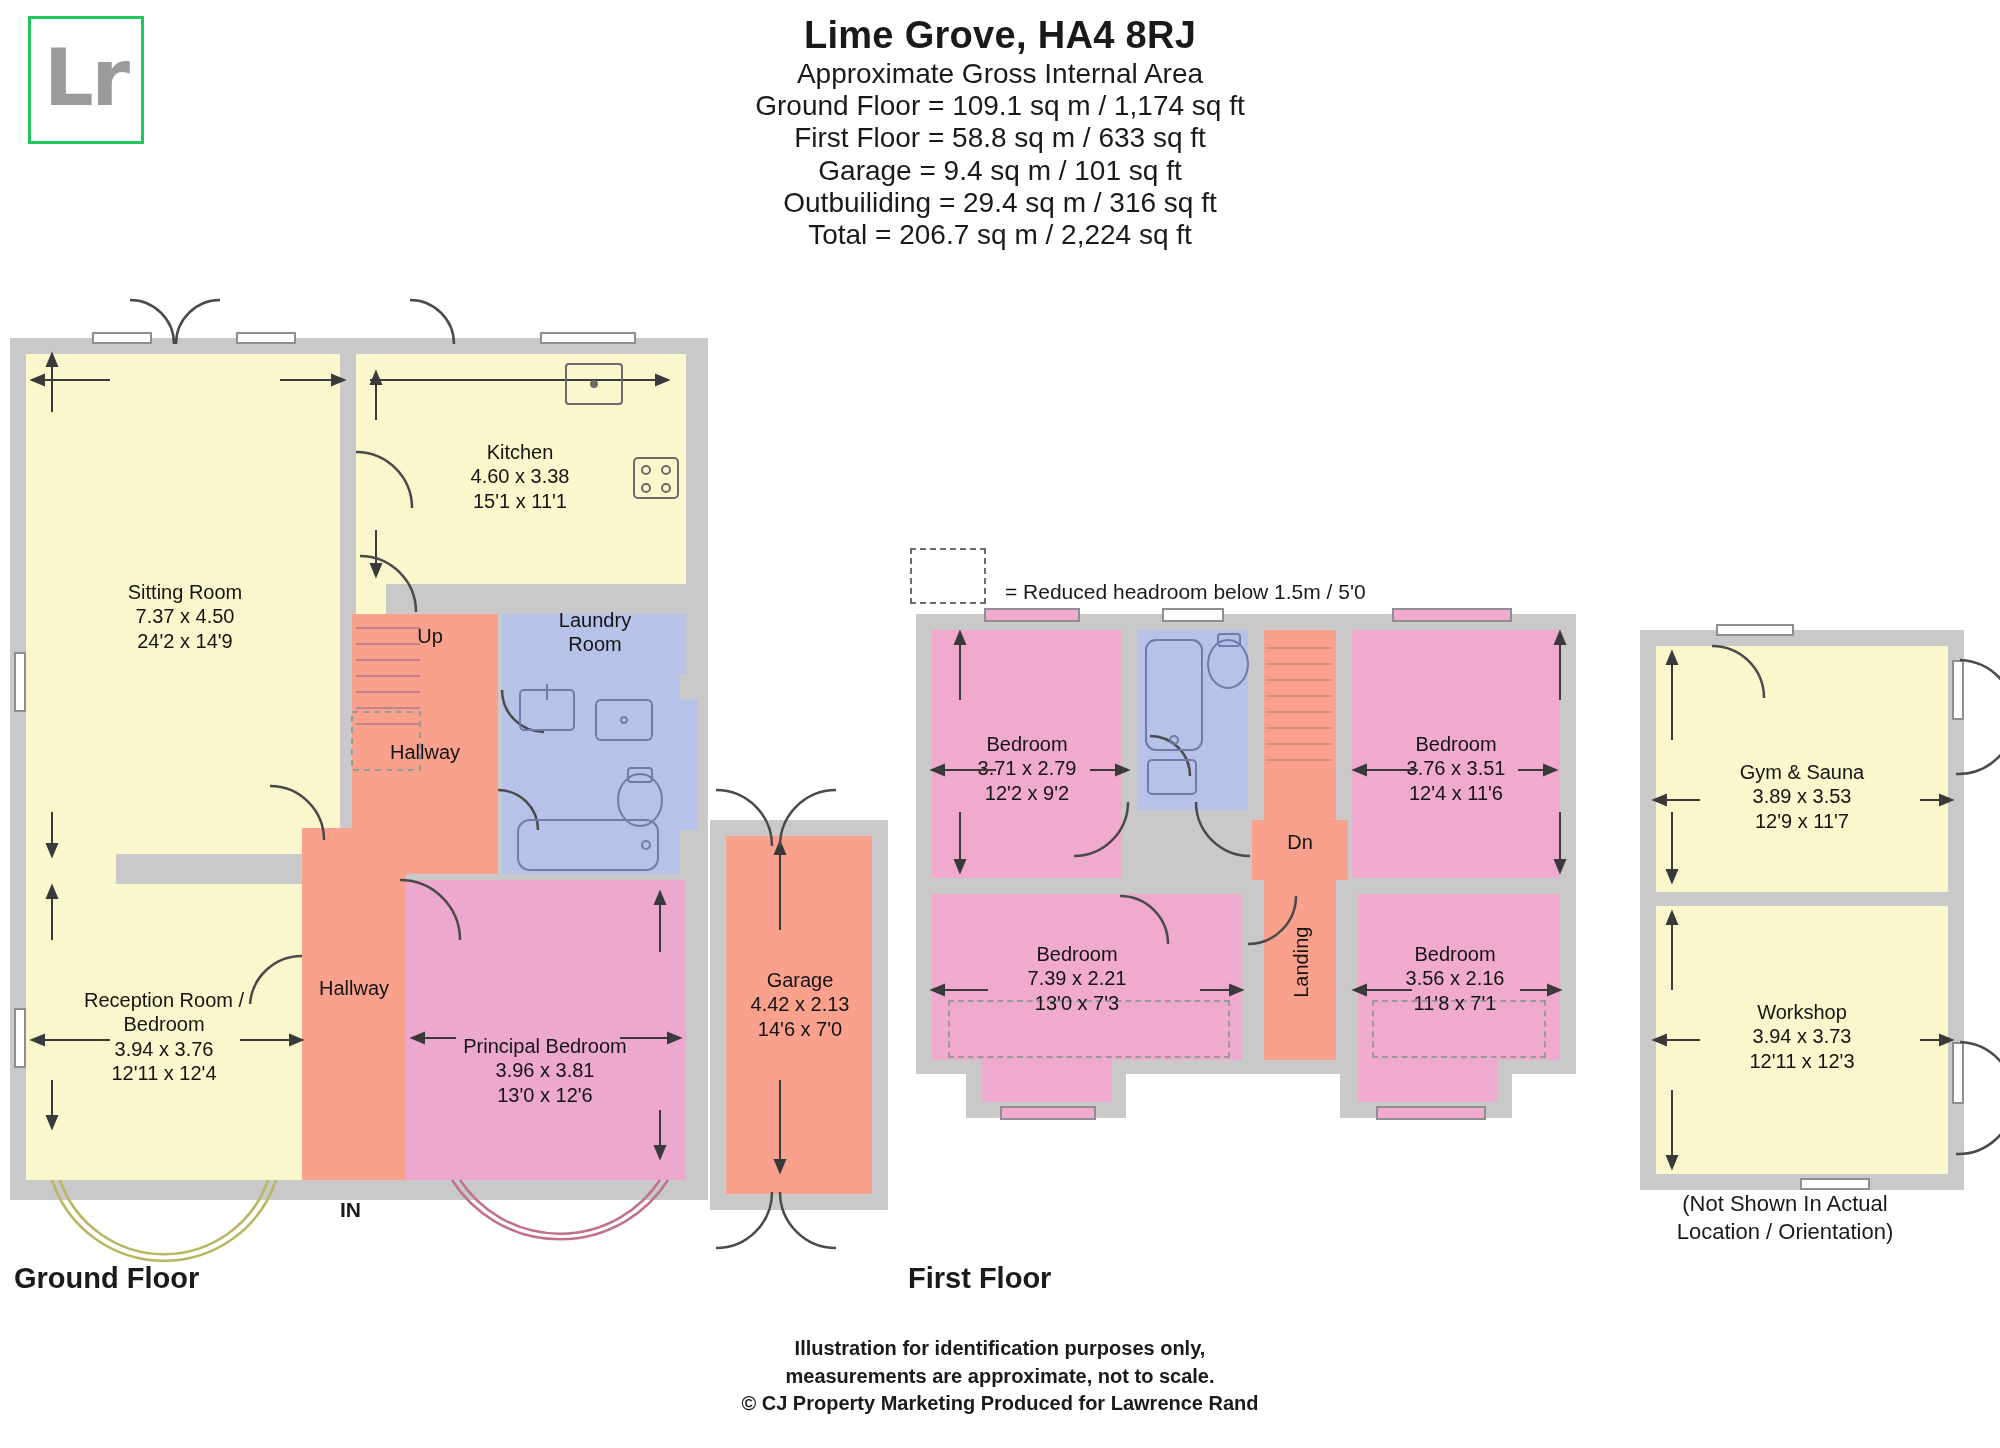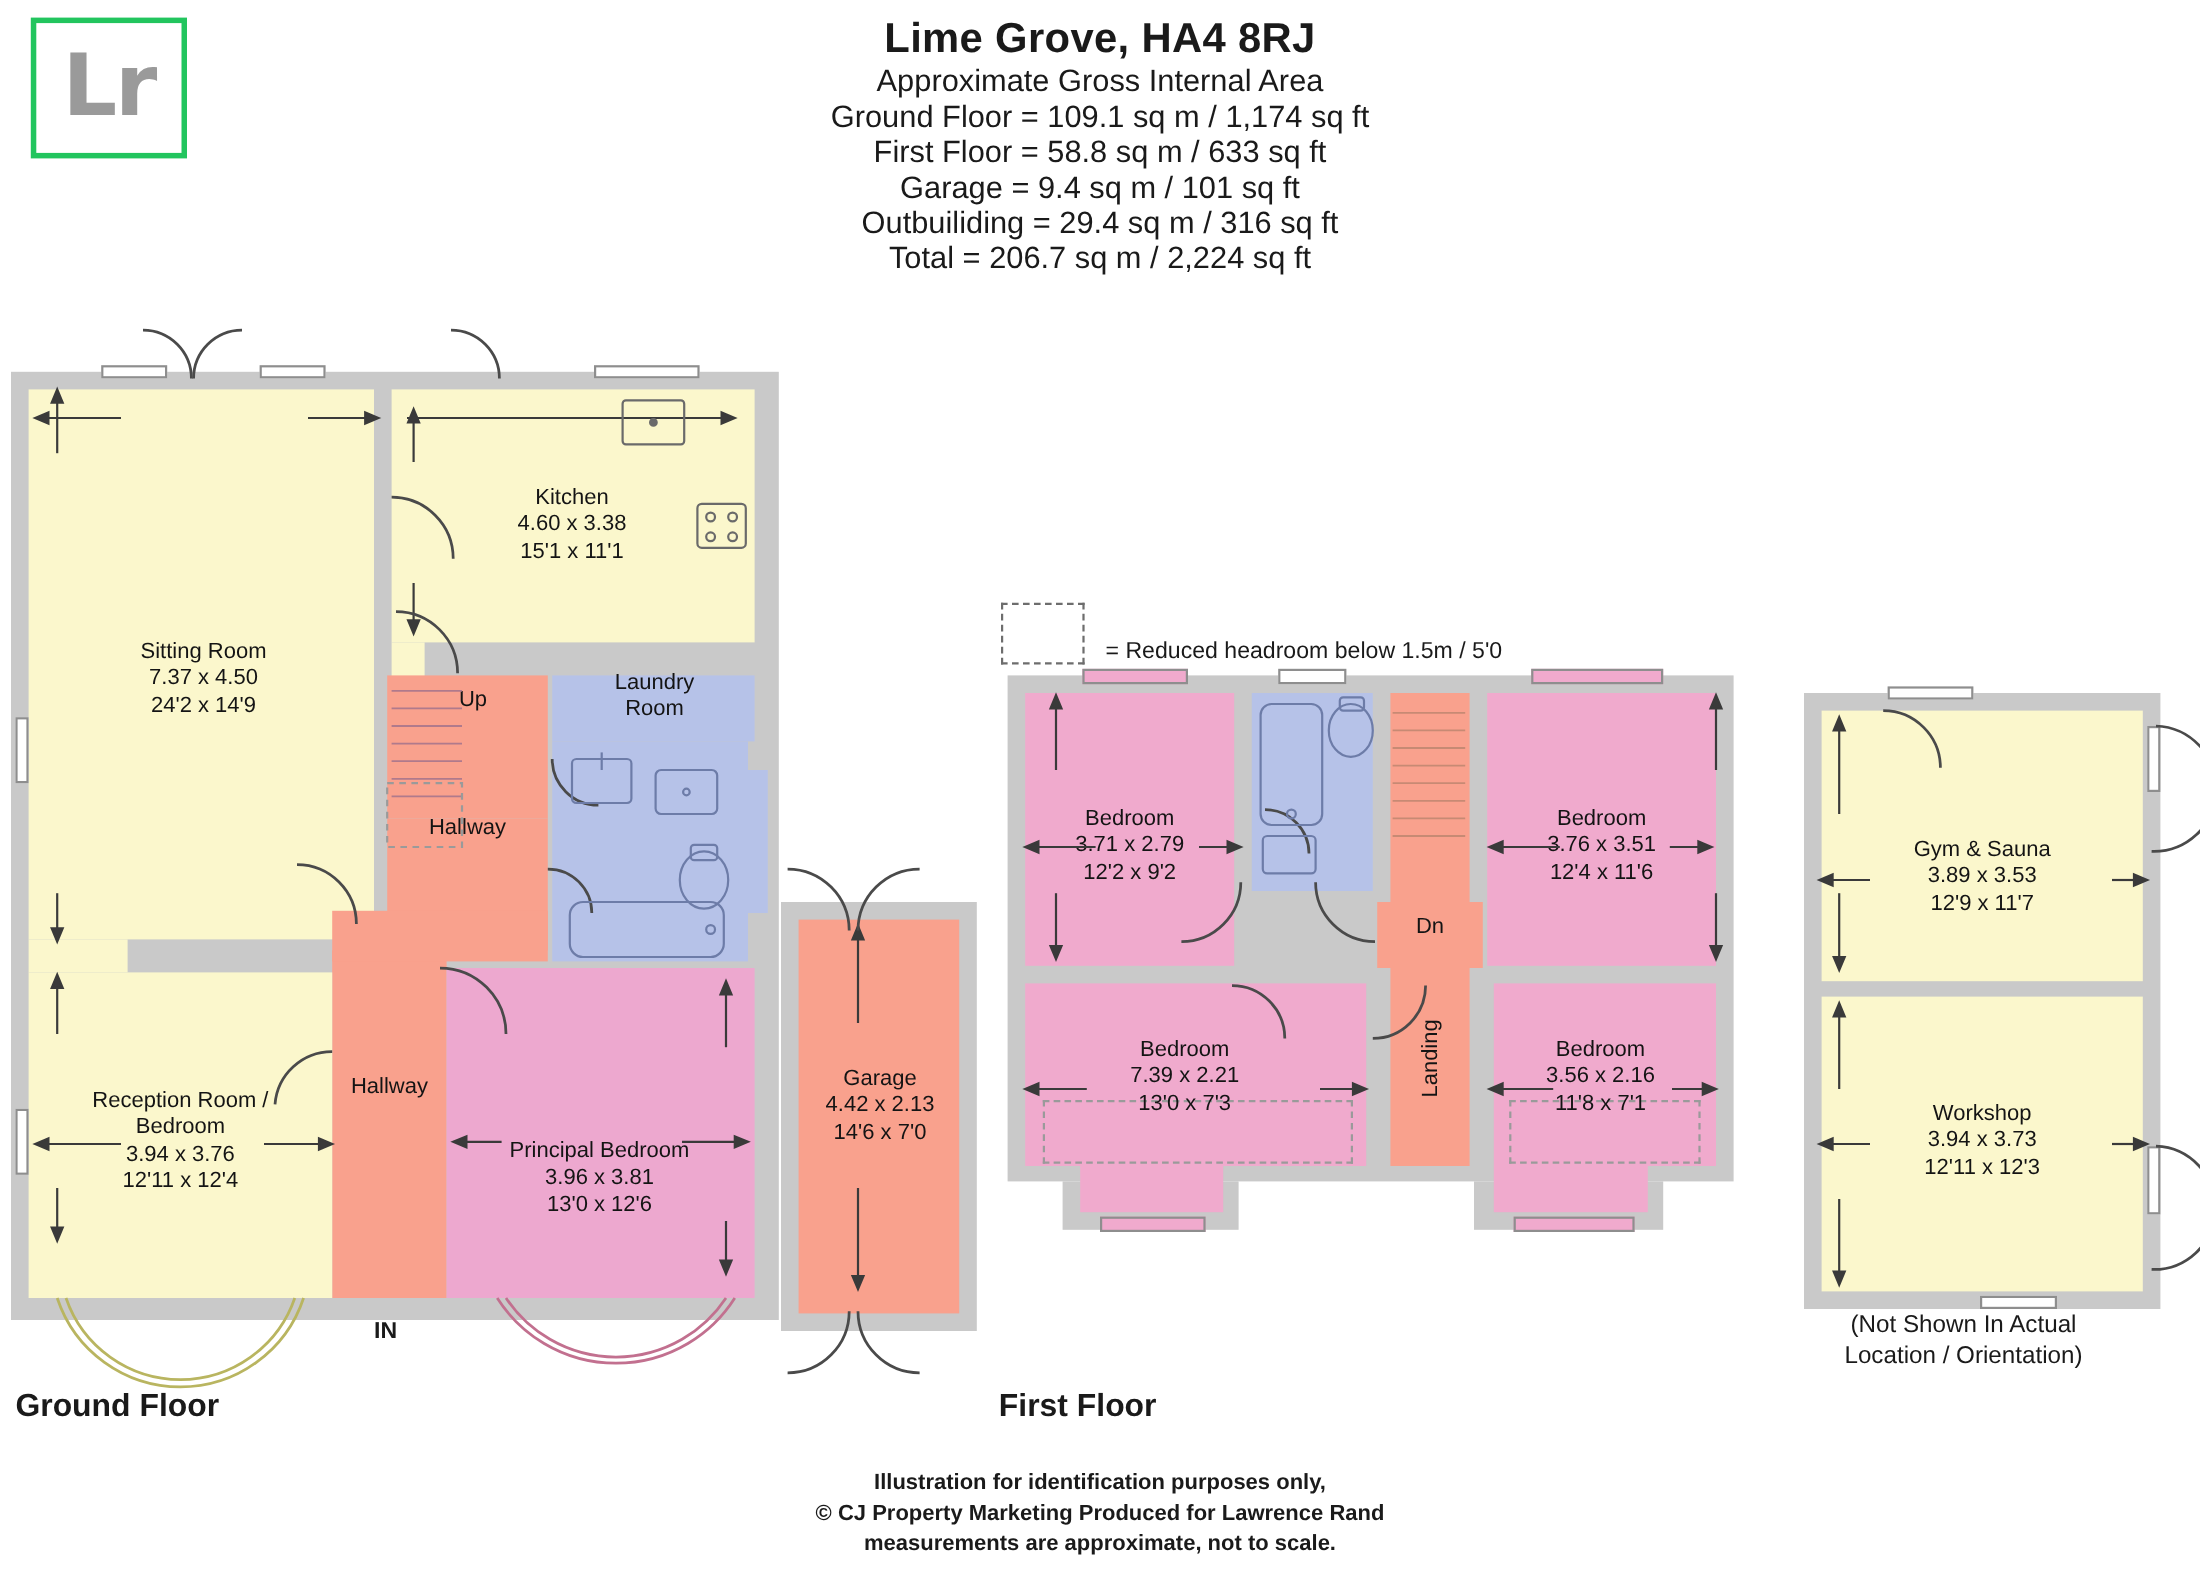--- a/index.html
+++ b/index.html
@@ -13,22 +13,22 @@
     position: relative;
     font-family: "Liberation Sans", sans-serif;
     color: #1a1a1a;
     overflow: hidden;
   }
   .abs { position: absolute; }
 
   
   #logo {
     left: 28px; top: 16px;
-    width: 142px; height: 128px;
-    border: 5px solid #22c55e;
+    width: 116px; height: 128px;
+    border: 3px solid #22c55e;
     box-sizing: border-box;
   }
   #logo .lr {
     position: absolute;
     left: 50%; top: 50%;
     transform: translate(-50%, -52%);
     font-size: 78px;
     font-weight: bold;
     color: #9a9a9a;
     letter-spacing: -2px;
@@ -514,15 +514,15 @@
 <div id="ground-caption" class="abs floor-caption">Ground Floor</div>
 <div id="first-caption" class="abs floor-caption">First Floor</div>
 
 <div id="not-shown" class="abs">
   <div>(Not Shown In Actual</div>
   <div>Location / Orientation)</div>
 </div>
 
 <div id="footer" class="abs">
   <div>Illustration for identification purposes only,</div>
+  <div>measurements are approximate, not to scale.</div>
   <div>© CJ Property Marketing  Produced for Lawrence Rand</div>
-  <div>measurements are approximate, not to scale.</div>
 </div>
 
 </body></html>

